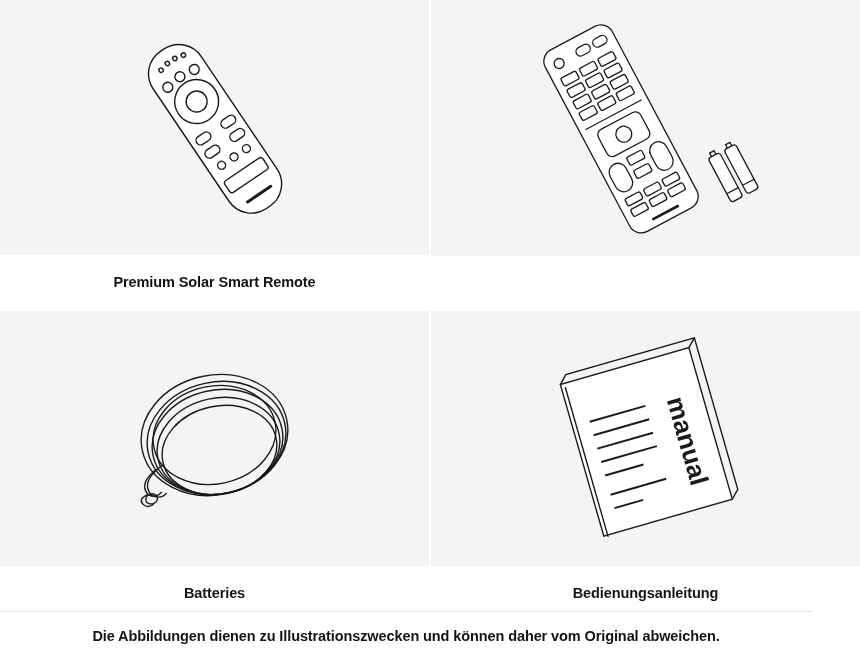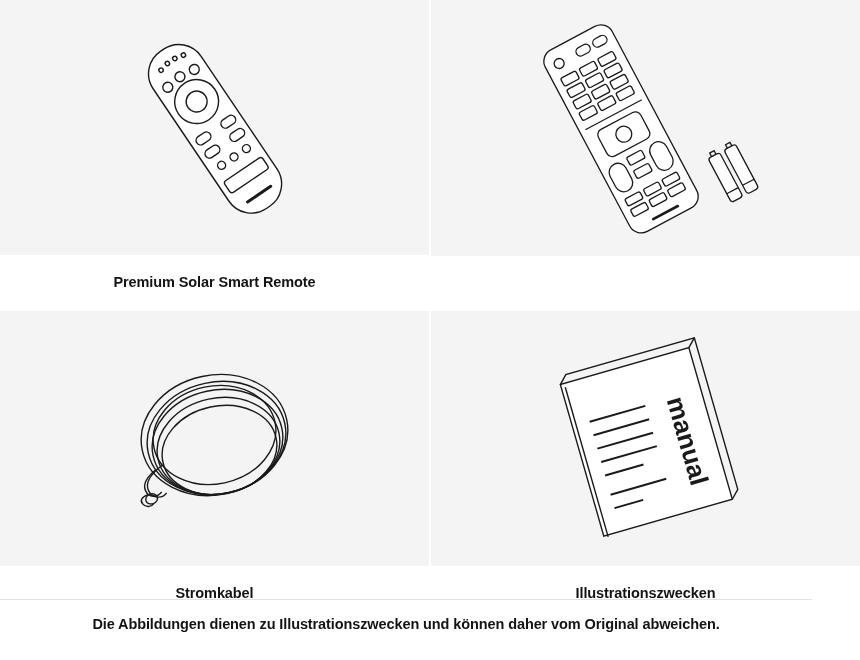--- a/index.html
+++ b/index.html
@@ -56,21 +56,21 @@
     font-weight: 700;
     letter-spacing: -0.1px;
     color: #141414;
     background: #ffffff;
     text-align: center;
   }
   .footnote {
     position: absolute;
     left: 0;
     right: 0;
-    bottom: 12px;
+    bottom: 0;
     height: 48px;
     display: flex;
     align-items: center;
     justify-content: center;
     font-size: 14.5px;
     font-weight: 700;
     letter-spacing: -0.1px;
     color: #141414;
     border-top: 1px solid #e2e2e2;
     background: #ffffff;
@@ -193,21 +193,21 @@
             <ellipse cx="220" cy="133" rx="58" ry="44" transform="rotate(-12 220 133)"></ellipse>
 
             <path d="M163 148 c-12 9 -18 18 -14 26 c4 8 14 8 18 2"></path>
             <path d="M157 152 c-10 8 -14 16 -11 22 c3 7 12 7 16 1"></path>
 
             <path d="M148 178 c-6 2 -8 6 -5 9 c3 4 9 3 11 0" stroke-width="1.4"></path>
             <ellipse cx="152" cy="182" rx="6" ry="5" transform="rotate(-20 152 182)"></ellipse>
           </g>
         </svg>
       </div>
-      <div class="caption">Stromkabel</div>
+      <div class="caption">Batteries</div>
     </div>
 
     <div class="cell cell-right cell-bottom">
       <div class="art">
         <svg width="430" height="256" viewBox="0 0 430 256" fill="none" stroke="#1a1a1a" stroke-width="1.4">
           <g transform="rotate(-16 215 128)">
 
             <rect x="148" y="52" width="134" height="158" fill="#ffffff"></rect>
 
             <path d="M148 52 l8 -8 h134 v158 l-8 8"></path>
@@ -220,19 +220,19 @@
             <path d="M166 96 h58" stroke-width="2"></path>
             <path d="M166 110 h58" stroke-width="2"></path>
             <path d="M166 124 h58" stroke-width="2"></path>
             <path d="M166 138 h58" stroke-width="2"></path>
             <path d="M166 152 h40" stroke-width="2"></path>
             <path d="M166 172 h58" stroke-width="2"></path>
             <path d="M166 186 h30" stroke-width="2"></path>
           </g>
         </svg>
       </div>
-      <div class="caption">Illustrationszwecken</div>
+      <div class="caption">Bedienungsanleitung</div>
     </div>
 
   </div>
 
   <div class="footnote">Die Abbildungen dienen zu Illustrationszwecken und können daher vom Original abweichen.</div>
 </div>
 
 </body></html>

